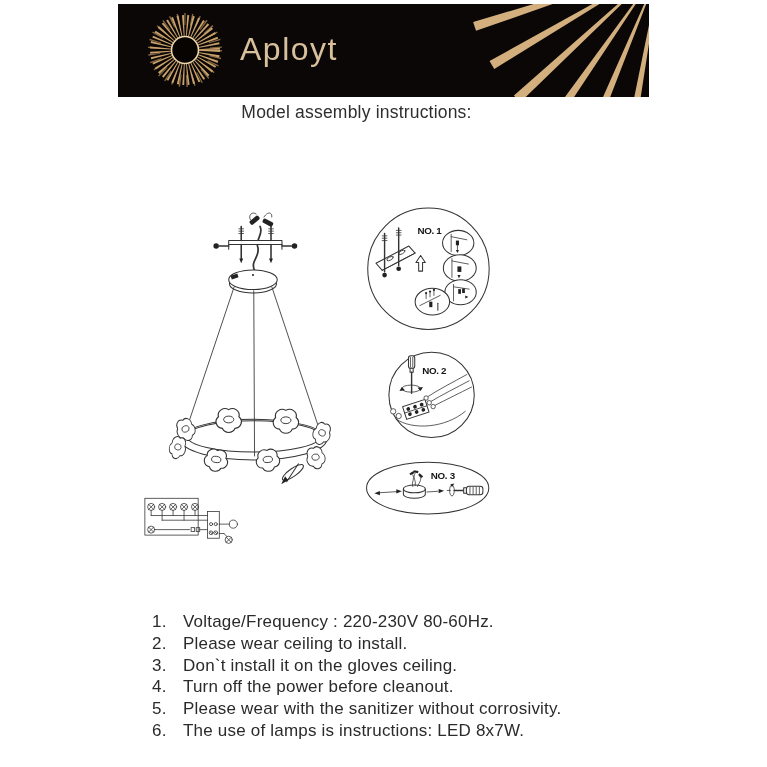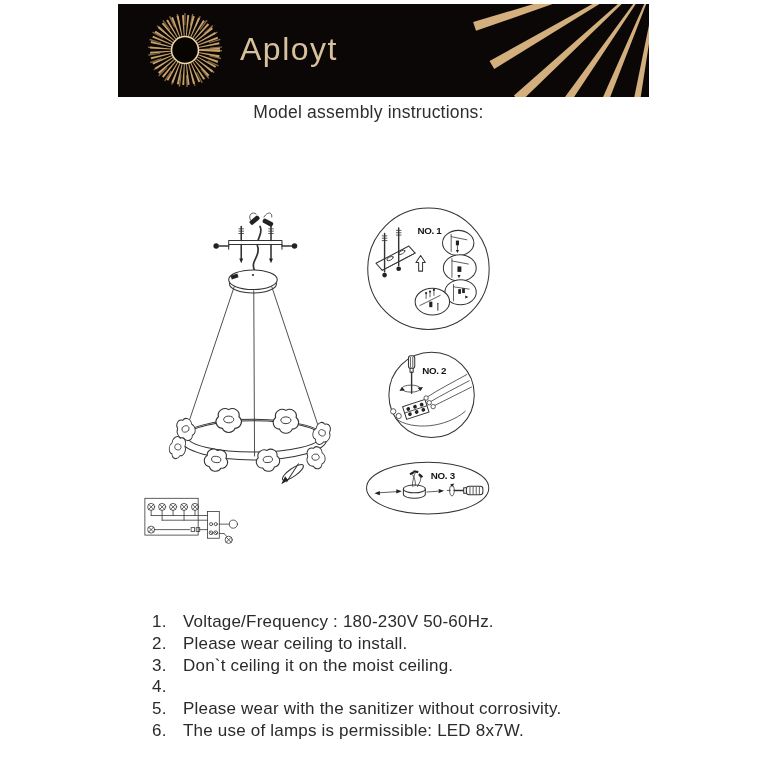--- a/index.html
+++ b/index.html
@@ -6,21 +6,21 @@
   body{width:767px;height:767px;position:relative;font-family:"Liberation Sans",sans-serif;overflow:hidden;}
 
   
   .banner{position:absolute;left:118px;top:4px;width:531px;height:93px;background:#0a0706;overflow:hidden;}
   .banner svg{position:absolute;}
   .brand{position:absolute;left:122px;top:50%;transform:translateY(-54%);
          color:#d9c09c;font-size:32px;letter-spacing:1.5px;font-weight:400;}
 
   
   .title-block{position:absolute;left:0;top:101px;width:713px;text-align:center;
-               color:#2e2e2e;font-size:17.5px;line-height:22px;letter-spacing:.2px;margin-left:12px;}
+               color:#2e2e2e;font-size:17.5px;line-height:22px;letter-spacing:.2px;}
 
   
   .diagram{position:absolute;left:130px;top:150px;}
   .ln{stroke:#333;fill:none;stroke-width:1.3;stroke-linecap:round;stroke-linejoin:round;}
   .thin{stroke:#333;fill:none;stroke-width:1;stroke-linecap:round;}
   .wh{fill:#fff;stroke:#333;stroke-width:1.3;stroke-linejoin:round;}
   .dk{fill:#222;stroke:none;}
   .lbl{font-family:"Liberation Sans",sans-serif;font-weight:700;font-size:12.5px;
        fill:#141414;letter-spacing:-0.4px;}
 
@@ -314,34 +314,35 @@
       <circle cx="256" cy="584" r="4.6" class="thin" fill="#fff"></circle>
       <line x1="253" y1="581" x2="259" y2="587" class="thin"></line>
       <line x1="259" y1="581" x2="253" y2="587" class="thin"></line>
     </g>
   </g>
 </svg>
 
 <div class="instructions">
   <div class="inst-row">
     <span class="num">1.</span>
-    <span class="txt">Voltage/Frequency : 180-230V 50-60Hz.</span>
+    <span class="txt">Voltage/Frequency : 220-230V 80-60Hz.</span>
   </div>
   <div class="inst-row">
     <span class="num">2.</span>
     <span class="txt">Please wear ceiling to install.</span>
   </div>
   <div class="inst-row">
     <span class="num">3.</span>
-    <span class="txt">Don`t ceiling it on the moist ceiling.</span>
+    <span class="txt">Don`t install it on the gloves ceiling.</span>
   </div>
   <div class="inst-row">
     <span class="num">4.</span>
+    <span class="txt">Turn off the power before cleanout.</span>
   </div>
   <div class="inst-row">
     <span class="num">5.</span>
     <span class="txt">Please wear with the sanitizer without corrosivity.</span>
   </div>
   <div class="inst-row">
     <span class="num">6.</span>
-    <span class="txt">The use of lamps is permissible: LED 8x7W.</span>
+    <span class="txt">The use of lamps is instructions: LED 8x7W.</span>
   </div>
 </div>
 
 </body></html>

